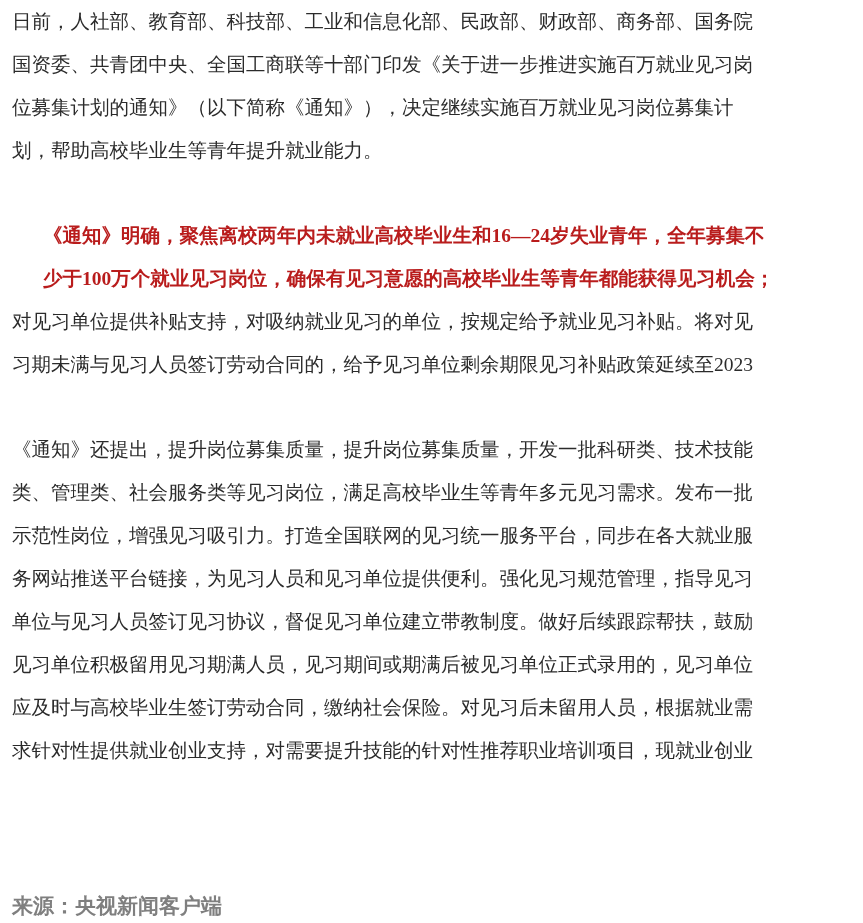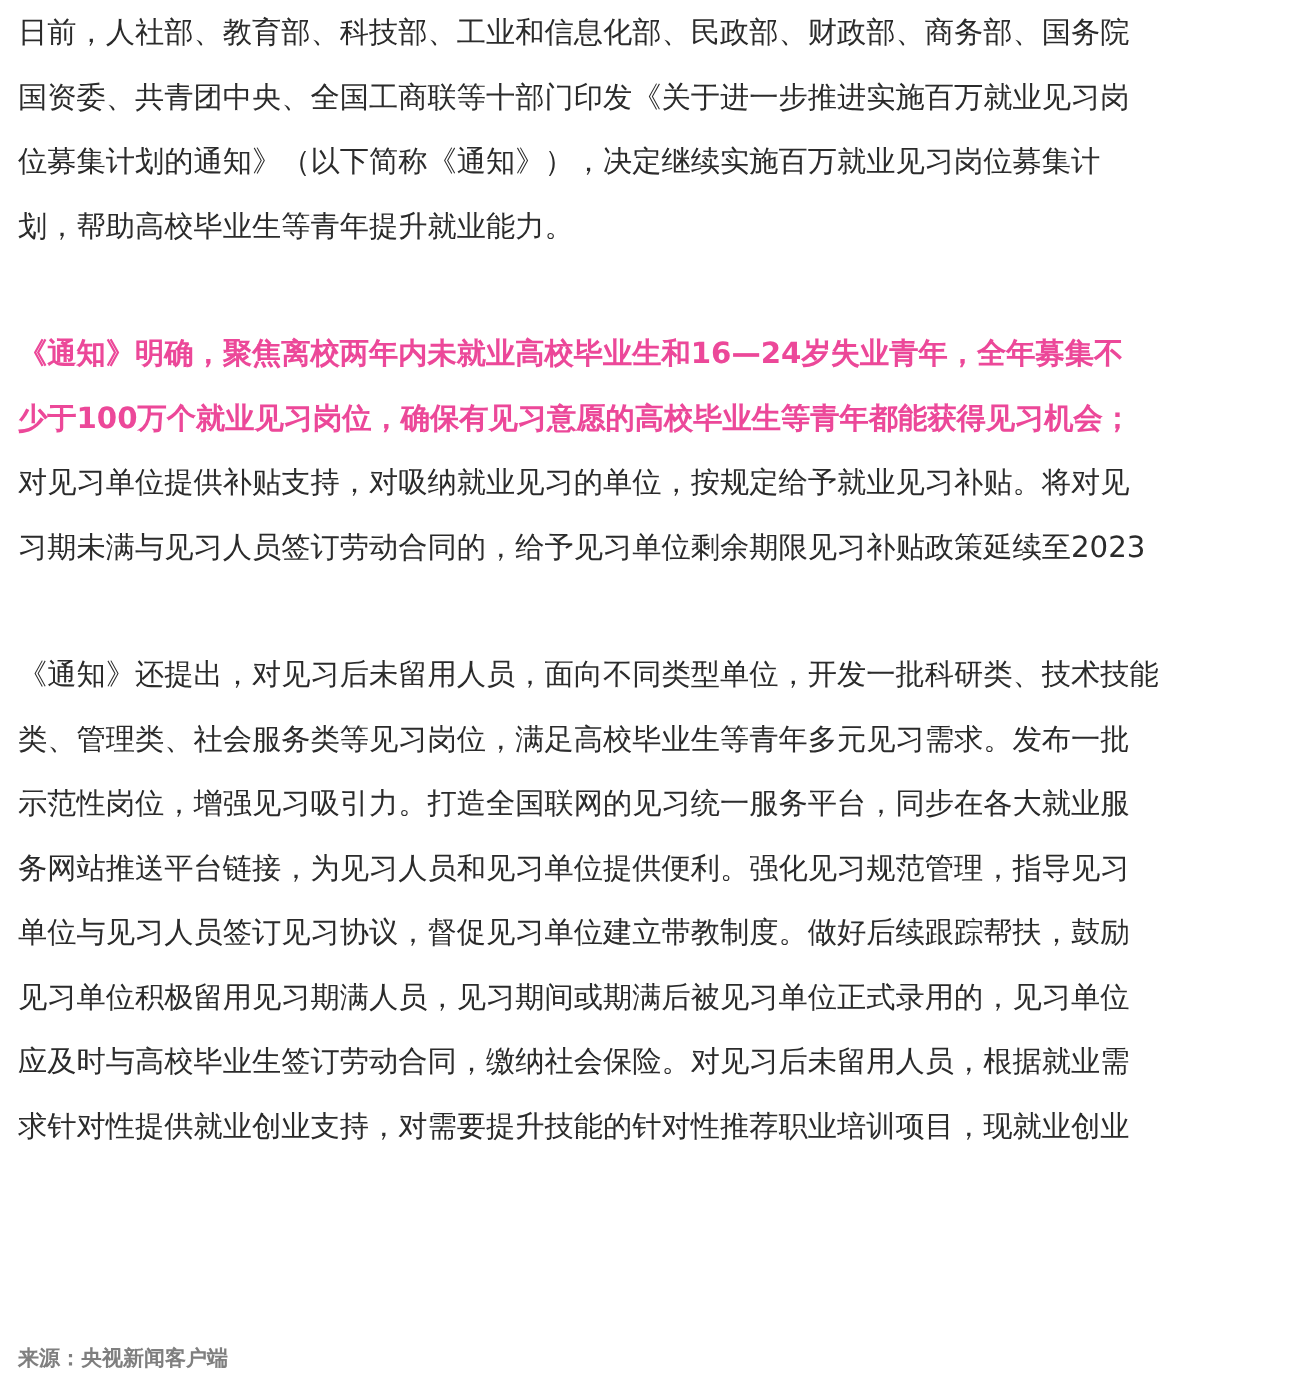--- a/index.html
+++ b/index.html
@@ -16,41 +16,43 @@
       color: #2b2b2b;
     }
     .article {
       position: absolute;
       left: 12px;
       top: 0;
       width: 848px;
     }
     .para {
       margin: 0;
+      font-family: Liberation Serif, serif;
     }
     .line {
       display: block;
       height: 43px;
       line-height: 43px;
       font-size: 19.5px;
       white-space: nowrap;
       letter-spacing: 0px;
     }
     .bold {
       font-weight: bold;
-      color: #ec4899;
+      color: #b91c1c;
+      margin-left: 31px;
     }
     .gap {
       height: 42px;
     }
     .source {
       position: absolute;
       left: 12px;
       top: 893px;
-      font-size: 14px;
+      font-size: 21px;
       font-weight: bold;
       color: #7f7f7f;
       line-height: 26px;
       white-space: nowrap;
     }
   </style>
 </head>
 <body>
 
 <div class="article">
@@ -67,21 +69,21 @@
   <div class="para">
     <span class="line bold">《通知》明确，聚焦离校两年内未就业高校毕业生和16—24岁失业青年，全年募集不</span>
     <span class="line bold">少于100万个就业见习岗位，确保有见习意愿的高校毕业生等青年都能获得见习机会；</span>
     <span class="line">对见习单位提供补贴支持，对吸纳就业见习的单位，按规定给予就业见习补贴。将对见</span>
     <span class="line">习期未满与见习人员签订劳动合同的，给予见习单位剩余期限见习补贴政策延续至2023</span>
   </div>
 
   <div class="gap"></div>
 
   <div class="para">
-    <span class="line">《通知》还提出，对见习后未留用人员，面向不同类型单位，开发一批科研类、技术技能</span>
+    <span class="line">《通知》还提出，提升岗位募集质量，提升岗位募集质量，开发一批科研类、技术技能</span>
     <span class="line">类、管理类、社会服务类等见习岗位，满足高校毕业生等青年多元见习需求。发布一批</span>
     <span class="line">示范性岗位，增强见习吸引力。打造全国联网的见习统一服务平台，同步在各大就业服</span>
     <span class="line">务网站推送平台链接，为见习人员和见习单位提供便利。强化见习规范管理，指导见习</span>
     <span class="line">单位与见习人员签订见习协议，督促见习单位建立带教制度。做好后续跟踪帮扶，鼓励</span>
     <span class="line">见习单位积极留用见习期满人员，见习期间或期满后被见习单位正式录用的，见习单位</span>
     <span class="line">应及时与高校毕业生签订劳动合同，缴纳社会保险。对见习后未留用人员，根据就业需</span>
     <span class="line">求针对性提供就业创业支持，对需要提升技能的针对性推荐职业培训项目，现就业创业</span>
   </div>
 
 </div>

